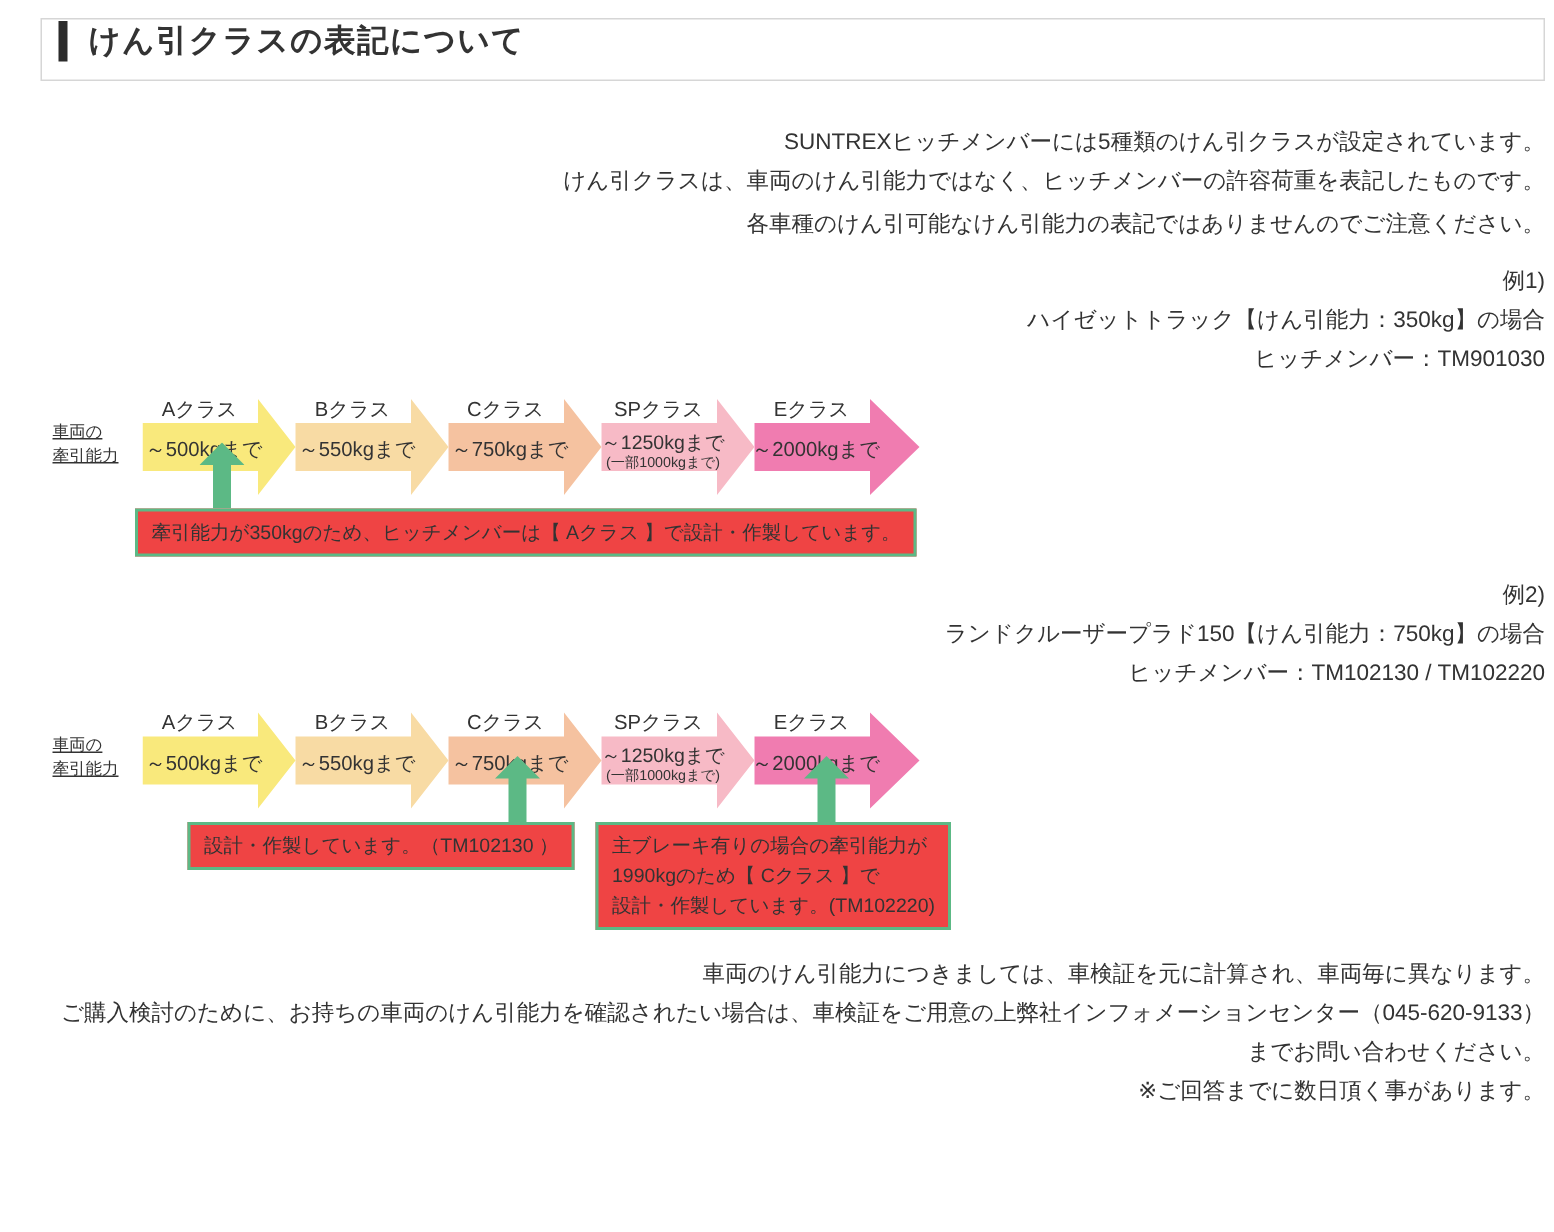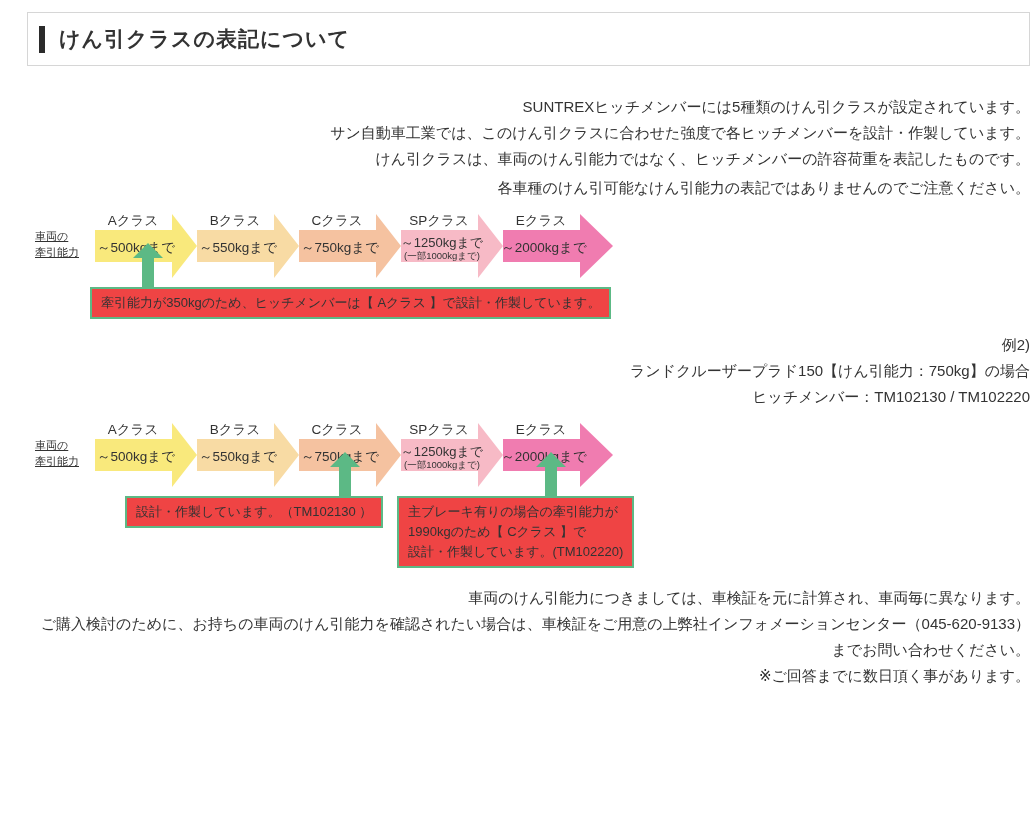--- a/index.html
+++ b/index.html
@@ -7,21 +7,21 @@
   body {
     width:1036px; height:821px; overflow:hidden;
     font-family:"Liberation Sans","DejaVu Sans",sans-serif;
     color:#333333;
   }
   .page { padding:12px 6px 30px 27px; width:1036px; }
 
   
   .title-box {
     border:1px solid #d6d6d6;
-    padding:12px 0 12px 11px;
+    padding:0 0 12px 11px;
     display:flex; align-items:center;
     margin-bottom:28px;
     background:#ffffff;
   }
   .title-bar { width:6px; height:27px; background:#2b2b2b; margin-right:14px; }
   .page-title { font-size:21px; font-weight:bold; color:#333; letter-spacing:1px; }
 
   
   .tline { font-size:15px; line-height:26px; color:#333;text-align:right; }
   .intro { margin:0; }
@@ -59,25 +59,29 @@
 
 <div class="page">
 
   <div class="title-box">
     <span class="title-bar"></span>
     <h1 class="page-title">けん引クラスの表記について</h1>
   </div>
 
   <div class="intro">
     <div class="tline">SUNTREXヒッチメンバーには5種類のけん引クラスが設定されています。</div>
-    <div class="tline">サン自動車工業では、このけん引クラスに合わせた強度で各ヒッチメンバーを設計・作製しています。</div>
     <div class="tline">けん引クラスは、車両のけん引能力ではなく、ヒッチメンバーの許容荷重を表記したものです。</div>
   </div>
   <div class="tline note-line">各車種のけん引可能なけん引能力の表記ではありませんのでご注意ください。</div>
 
+  <div class="example-block">
+    <div class="tline">例1)</div>
+    <div class="tline">ハイゼットトラック【けん引能力：350kg】の場合</div>
+    <div class="tline">ヒッチメンバー：TM901030</div>
+  </div>
 
   <div class="diagram d1">
     <div class="axis-label">
       <div>車両の</div>
       <div>牽引能力</div>
     </div>
     <svg class="strip js-strip" width="520" height="76" viewBox="0 0 520 76">
         <polygon points="408,22 485,22 485,6 518,38 485,70 485,54 408,54" fill="#f07cb0"></polygon>
         <polygon points="306,22 383,22 383,6 408,38 383,70 383,54 306,54" fill="#f7bac6"></polygon>
         <polygon points="204,22 281,22 281,6 306,38 281,70 281,54 204,54" fill="#f5c2a0"></polygon>

